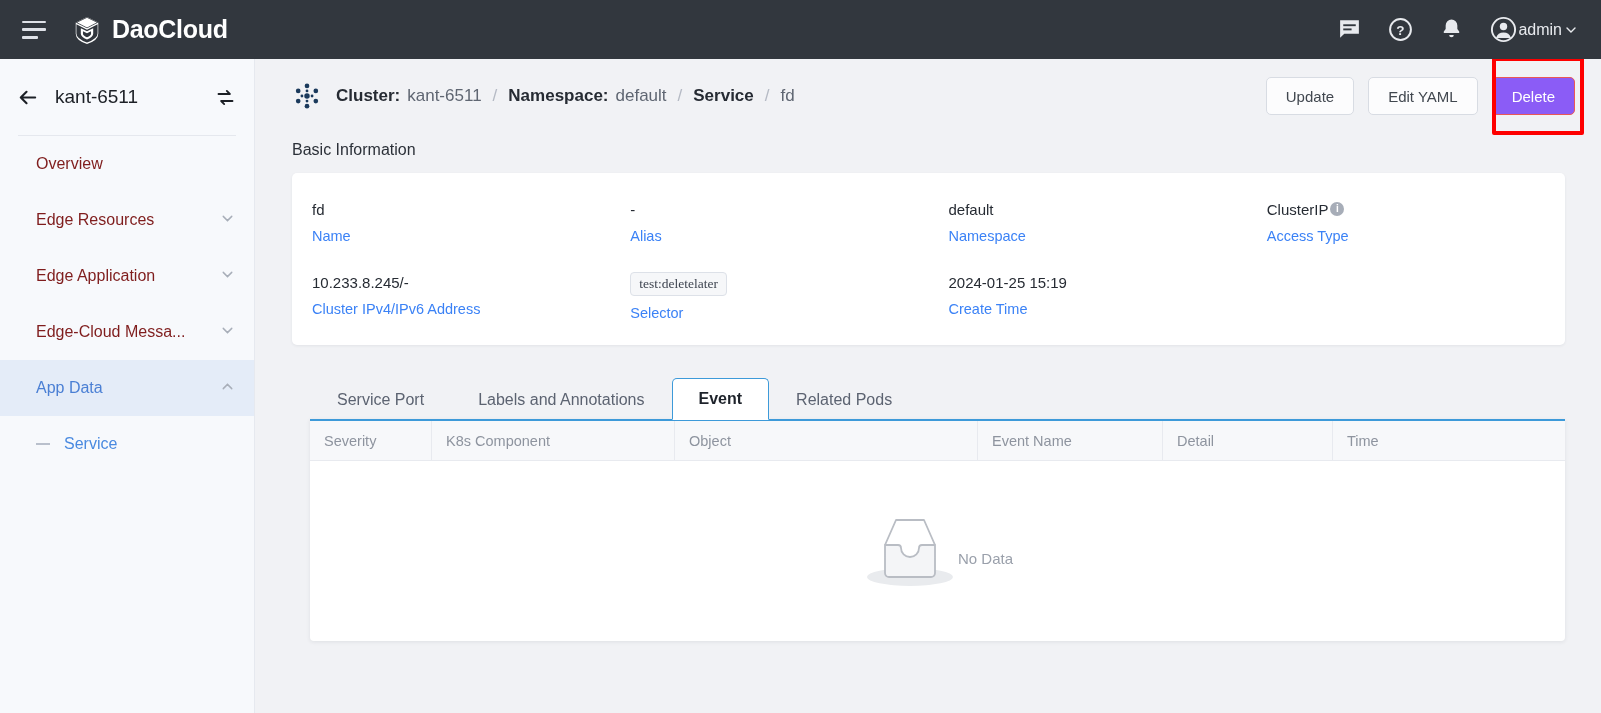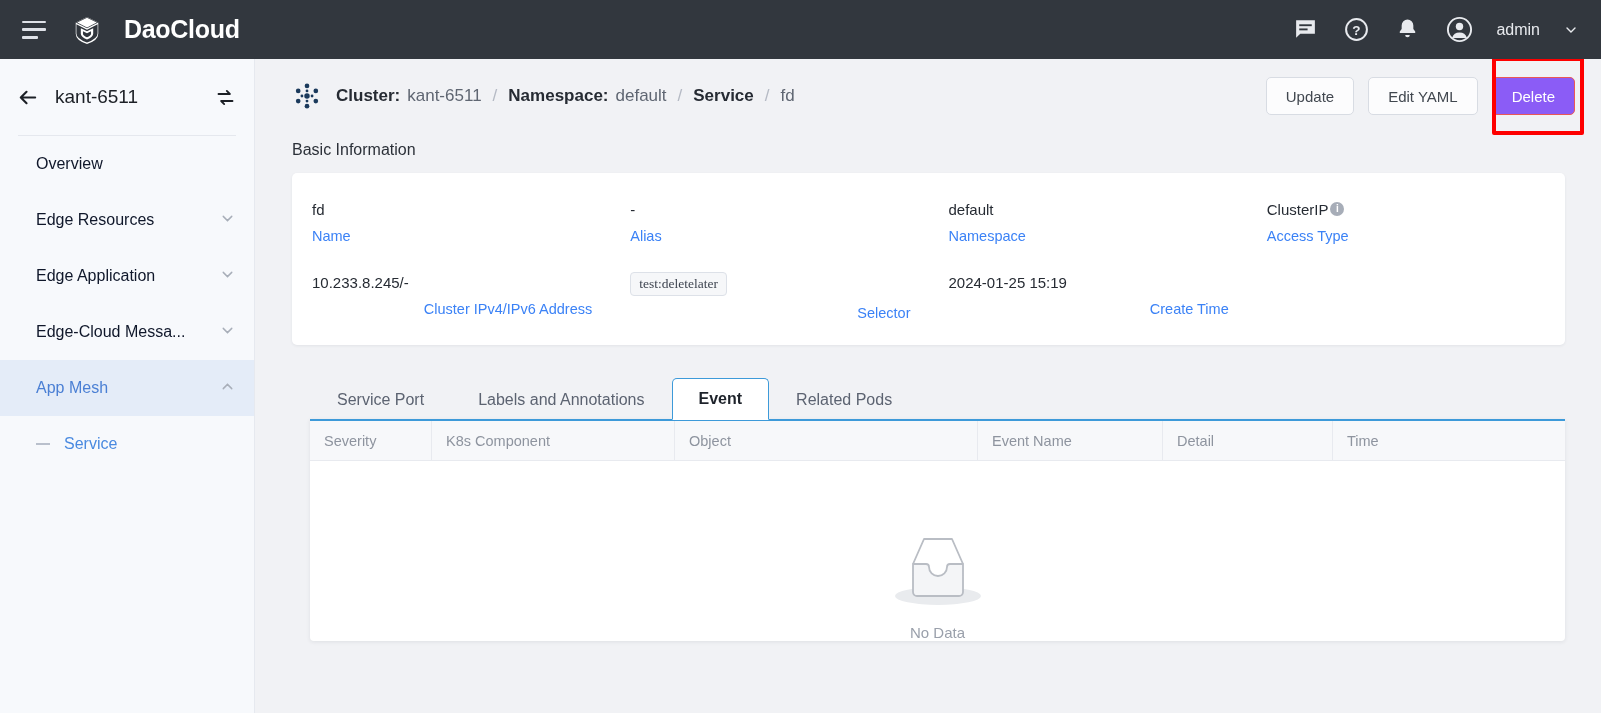--- a/index.html
+++ b/index.html
@@ -23,31 +23,31 @@
     width: 24px; height: 18px;
     margin-left: 22px; margin-right: 26px;
     display: flex; flex-direction: column; justify-content: space-between;
     cursor: pointer;
   }
   .hamburger span { display: block; height: 2.5px; background: #dfe2e8; border-radius: 1px; }
   .hamburger span:nth-child(1) { width: 24px; }
   .hamburger span:nth-child(2) { width: 24px; }
   .hamburger span:nth-child(3) { width: 16px; }
 
-  .brand { display: flex; align-items: center; gap: 22px; }
+  .brand { display: flex; align-items: center; gap: 10px; }
   .brand-name {
     color: #ffffff; font-size: 25px; font-weight: bold; letter-spacing: -0.3px;
   }
 
   .topbar-right {
     margin-left: auto; display: flex; align-items: center; gap: 26px;
     margin-right: 22px;
   }
   .topbar-right .ticon { cursor: pointer; display: flex; align-items: center; }
-  .user-block { display: flex; align-items: center; gap: 23px; cursor: pointer; }
+  .user-block { display: flex; align-items: center; gap: 1px; cursor: pointer; }
   .user-name { color: #e8eaee; font-size: 16px; }
 
   
   .sidebar {
     position: absolute; top: 59px; left: 0;
     width: 255px; height: 654px;
     background: #f7f9fc;
     border-right: 1px solid #e6e9ef;
   }
   .sb-head {
@@ -57,21 +57,21 @@
   .sb-back { cursor: pointer; display: flex; align-items: center; }
   .sb-title {
     font-size: 19px; color: #1c2026; margin-left: 16px; font-weight: 400;
   }
   .sb-switch { margin-left: auto; cursor: pointer; display: flex; align-items: center; }
   .sb-divider { height: 1px; background: #e5e8ee; margin: 0 18px; }
 
   .sb-item {
     height: 56px; display: flex; align-items: center;
     padding: 0 18px 0 36px; cursor: pointer;
-    font-size: 16px; color: #0f172a;
+    font-size: 16px; color: #7f1d1d;
   }
   .sb-item .chev { margin-left: auto; }
   .sb-item.active { background: #e4ecf8; color: #4a7fd4; }
   .sb-item.active .label { color: #4a7fd4; }
   .sb-sub {
     height: 56px; display: flex; align-items: center;
     padding-left: 36px; cursor: pointer;
     font-size: 16px; color: #4a8ae0;
   }
   .sb-dash {
@@ -120,21 +120,21 @@
     padding: 0 0 0 36px; margin-top: 8px; margin-bottom: 14px;
   }
 
   .card {
     margin: 0 36px; background: #fff; border-radius: 5px;
     padding: 26px 0 24px 0;
     box-shadow: 0 1px 3px rgba(30,40,60,0.07);
   }
   .kv-grid { display: grid; grid-template-columns: repeat(4, 1fr); }
   .kv { padding: 0 18px 0 20px; }
-  .kv-row2 { margin-top: 28px; text-align: right; }
+  .kv-row2 { margin-top: 28px; }
   .kv-val {
     font-size: 15px; color: #262b33; margin-bottom: 9px;
     display: flex; align-items: center; min-height: 20px;
   }
   .kv-key { font-size: 14.5px; color: #3b82f6; }
   .chip {
     display: inline-block; border: 1px solid #dde1e8; background: #f6f7f9;
     border-radius: 4px; padding: 3px 8px; font-size: 13.5px; color: #3f4551; font-family: Liberation Serif, serif;
   }
   .info-i {
@@ -169,22 +169,22 @@
     display: flex; height: 40px; background: #f7f8fa;
     border-bottom: 1px solid #e8eaef;
   }
   .th {
     font-size: 14.5px; color: #8e949f; display: flex; align-items: center;
     padding-left: 14px; border-right: 1px solid #e8eaef;
   }
   .th:last-child { border-right: none; }
 
   .empty {
-    display: flex; flex-direction: column; align-items: center;
-    justify-content: flex-end; height: 180px;
+    display: flex; flex-direction: row; align-items: center;
+    justify-content: center; height: 180px;
   }
   .empty-label { font-size: 15px; color: #9aa0ab; margin-top: 14px; }
 </style>
 </head>
 <body>
 
 <div class="topbar">
   <div class="hamburger">
     <span></span>
       <span></span>
@@ -277,21 +277,21 @@
   <div class="sb-item">
     <span class="label">Edge-Cloud Messa...</span>
     <span class="chev">
       <svg width="17" height="17" viewBox="0 0 24 24">
           <path d="M6 9l6 6 6-6" fill="none" stroke="#a8aeb9" stroke-width="2" stroke-linecap="round"></path>
         </svg>
     </span>
   </div>
 
   <div class="sb-item active">
-    <span class="label">App Mesh</span>
+    <span class="label">App Data</span>
     <span class="chev">
       <svg width="17" height="17" viewBox="0 0 24 24">
           <path d="M6 15l6-6 6 6" fill="none" stroke="#a8aeb9" stroke-width="2" stroke-linecap="round"></path>
         </svg>
     </span>
   </div>
 
   <div class="sb-sub">
     <span class="sb-dash"></span>
     <span>Service</span>

